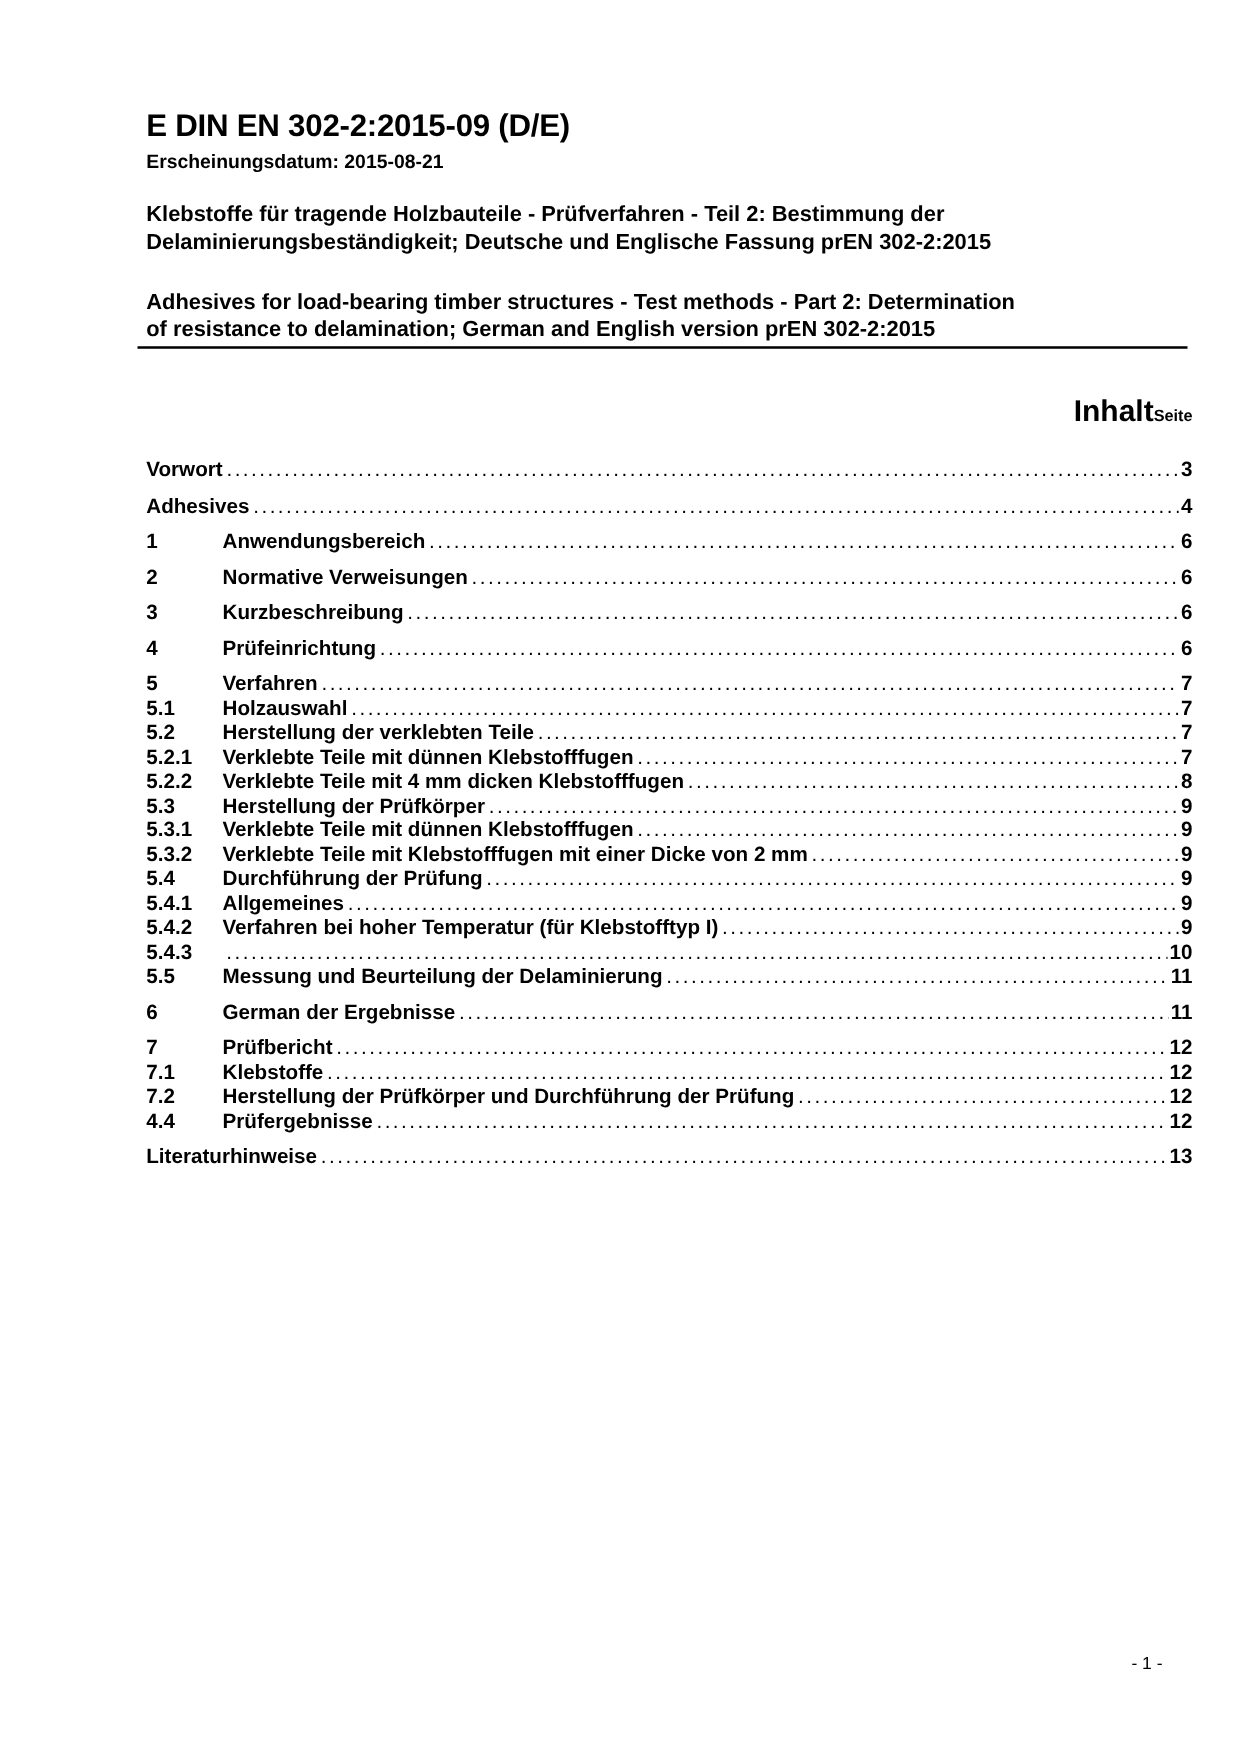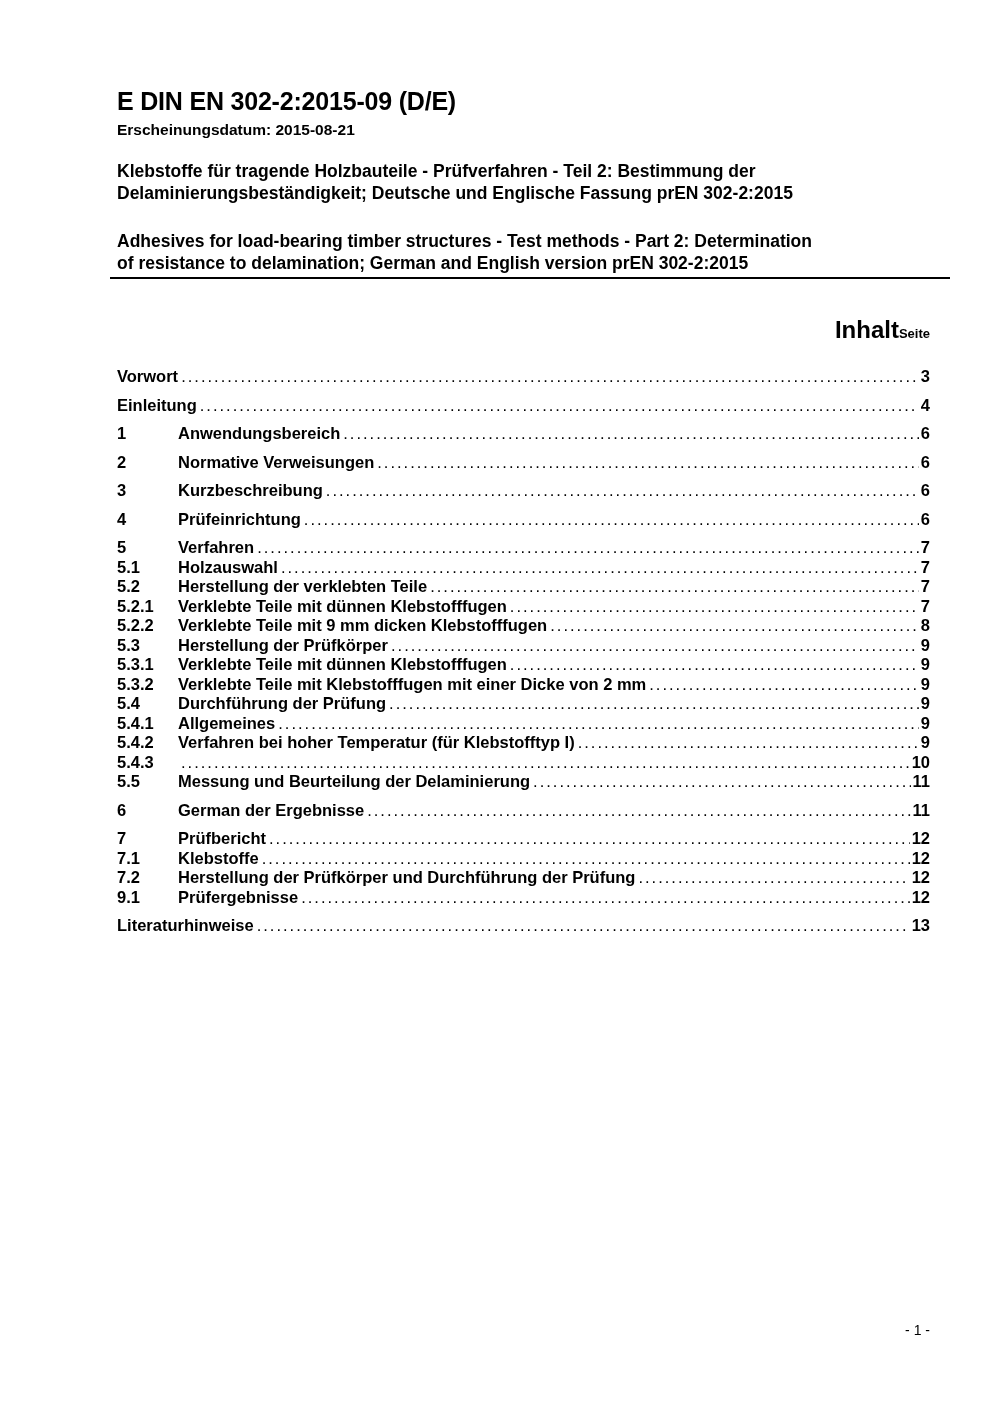--- a/index.html
+++ b/index.html
@@ -1,20 +1,20 @@
 <!DOCTYPE html>
 <html><head>
 <meta charset="utf-8">
 <style>
   html, body { margin: 0; padding: 0; background: #ffffff; }
   body {
     width: 992px; height: 1403px; position: relative; overflow: hidden;
     font-family: "Liberation Sans", sans-serif; color: #000000;
   }
-  .page { position: absolute; inset: 0; padding: 88px 62px 0 117px; box-sizing: border-box; }
+  .page { position: absolute; inset: 0; padding: 88px 38px 0 117px; box-sizing: border-box; }
 
   .doc-number { font-size: 25px; font-weight: 700; line-height: 27px; margin: 0; letter-spacing: -0.2px; }
   .pub-date   { font-size: 15.5px; font-weight: 700; line-height: 18px; margin: 6px 0 0 0; }
 
   .doc-title  { font-size: 17.5px; font-weight: 700; line-height: 22px; white-space: nowrap; }
   .doc-title.de { margin-top: 21px; }
   .doc-title.en { margin-top: 26px; }
 
   .rule { border: 0; border-top: 2px solid #000; margin: 3px 0 0 -7px; width: 840px; height: 0; }
 
@@ -70,21 +70,21 @@
     <div class="toc-list" id="toc-list">
   <div class="toc-row">
 
     <span class="toc-title">Vorwort</span>
     <span class="toc-leader"></span>
     <span class="toc-page">3</span>
   </div>
 
   <div class="toc-row gap">
 
-    <span class="toc-title">Einleitung</span>
+    <span class="toc-title">Adhesives</span>
     <span class="toc-leader"></span>
     <span class="toc-page">4</span>
   </div>
 
   <div class="toc-row gap">
     <span class="toc-num">1</span>
     <span class="toc-title">Anwendungsbereich</span>
     <span class="toc-leader"></span>
     <span class="toc-page">6</span>
   </div>
@@ -133,21 +133,21 @@
 
   <div class="toc-row">
     <span class="toc-num">5.2.1</span>
     <span class="toc-title">Verklebte Teile mit dünnen Klebstofffugen</span>
     <span class="toc-leader"></span>
     <span class="toc-page">7</span>
   </div>
 
   <div class="toc-row">
     <span class="toc-num">5.2.2</span>
-    <span class="toc-title">Verklebte Teile mit 9 mm dicken Klebstofffugen</span>
+    <span class="toc-title">Verklebte Teile mit 4 mm dicken Klebstofffugen</span>
     <span class="toc-leader"></span>
     <span class="toc-page">8</span>
   </div>
 
   <div class="toc-row">
     <span class="toc-num">5.3</span>
     <span class="toc-title">Herstellung der Prüfkörper</span>
     <span class="toc-leader"></span>
     <span class="toc-page">9</span>
   </div>
@@ -222,21 +222,21 @@
   </div>
 
   <div class="toc-row">
     <span class="toc-num">7.2</span>
     <span class="toc-title">Herstellung der Prüfkörper und Durchführung der Prüfung</span>
     <span class="toc-leader"></span>
     <span class="toc-page">12</span>
   </div>
 
   <div class="toc-row">
-    <span class="toc-num">9.1</span>
+    <span class="toc-num">4.4</span>
     <span class="toc-title">Prüfergebnisse</span>
     <span class="toc-leader"></span>
     <span class="toc-page">12</span>
   </div>
 
   <div class="toc-row gap">
 
     <span class="toc-title">Literaturhinweise</span>
     <span class="toc-leader"></span>
     <span class="toc-page">13</span>

